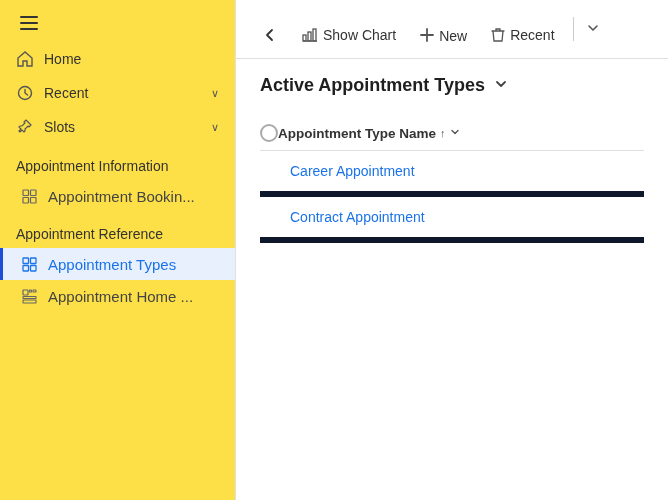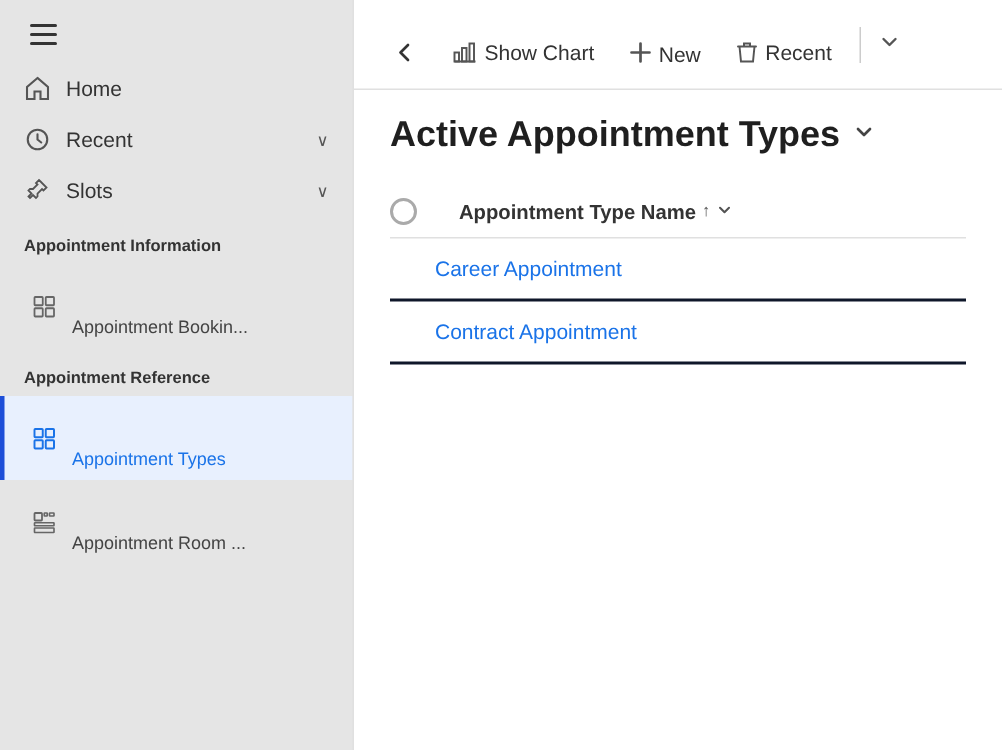--- a/index.html
+++ b/index.html
@@ -10,21 +10,21 @@
       width: 668px;
       height: 500px;
       overflow: hidden;
       background: #fff;
     }
 
     
     .sidebar {
       width: 236px;
       min-width: 236px;
-      background: #e5e5e5;
+      background: #fde047;
       border-right: 1px solid #e0e0e0;
       display: flex;
       flex-direction: column;
       overflow-y: auto;
       padding-bottom: 24px;
     }
 
     .sidebar-top {
       padding: 12px 16px 8px 16px;
     }
@@ -68,22 +68,22 @@
     .nav-item .nav-label {
       flex: 1;
     }
     .nav-item .chevron {
       font-size: 11px;
       color: #555;
     }
 
     .section-header {
       padding: 14px 16px 6px 16px;
-      font-weight: 700;
-      font-size: 11px;
+      font-weight: 400;
+      font-size: 14px;
       color: #333;
     }
 
     .sub-item {
       display: flex;
       align-items: center;
       padding: 7px 16px 7px 20px;
       cursor: pointer;
       color: #444;
       user-select: none;
@@ -93,23 +93,22 @@
       height: 18px;
       margin-right: 10px;
       flex-shrink: 0;
       display: flex;
       align-items: center;
       justify-content: center;
       font-size: 14px;
       color: #666;
     }
     .sub-item .sub-label {
-      font-size: 12px;
+      font-size: 15px;
       color: #444;
-      margin-top: 28px;
     }
 
     .sub-item.active {
       background: #e8f0fe;
       border-left: 3px solid #1d4ed8;
       padding-left: 17px;
     }
     .sub-item.active .sub-label {
       color: #1a73e8;
     }
@@ -173,37 +172,37 @@
     }
 
     .page-title-row {
       display: flex;
       align-items: center;
       gap: 8px;
       margin-bottom: 20px;
     }
 
     .page-title {
-      font-size: 24px;
+      font-size: 18px;
       font-weight: 600;
       color: #1f1f1f;
     }
 
     .title-chevron {
       font-size: 16px;
       color: #444;
       cursor: pointer;
     }
 
     .table-header {
       display: flex;
       align-items: center;
       padding: 8px 0;
       border-bottom: 1px solid #e0e0e0;
-      gap: 28px;
+      gap: 0;
     }
 
     .row-checkbox {
       width: 18px;
       height: 18px;
       border-radius: 50%;
       border: 2px solid #aaa;
       flex-shrink: 0;
     }
 
@@ -218,21 +217,21 @@
 
     .sort-icon {
       font-size: 11px;
       color: #555;
     }
 
     .data-row {
       display: flex;
       align-items: center;
       padding: 12px 0;
-      border-bottom: 2px solid #0f172a;
+      border-bottom: 6px solid #0f172a;
       gap: 12px;
       cursor: pointer;
     }
 
     .row-spacer {
       width: 18px;
       flex-shrink: 0;
     }
 
     .row-link {
@@ -317,21 +316,21 @@
   <div class="sub-item">
     <span class="sub-icon">
       <svg width="15" height="15" viewBox="0 0 15 15" fill="none">
         <rect x="1" y="1" width="5" height="5" rx="0.5" stroke="#666" stroke-width="1.2"></rect>
         <rect x="7.5" y="1" width="2" height="2" rx="0.3" stroke="#666" stroke-width="1.1"></rect>
         <rect x="11" y="1" width="3" height="2" rx="0.3" stroke="#666" stroke-width="1.1"></rect>
         <rect x="1" y="7.5" width="13" height="2" rx="0.3" stroke="#666" stroke-width="1.1"></rect>
         <rect x="1" y="11" width="13" height="3" rx="0.3" stroke="#666" stroke-width="1.1"></rect>
       </svg>
     </span>
-    <span class="sub-label">Appointment Room ...</span>
+    <span class="sub-label">Appointment Home ...</span>
   </div>
 </nav>
 
 <main class="main">
 
   <div class="toolbar">
     <button class="toolbar-btn">
       <span class="tb-icon">
         <svg width="16" height="16" viewBox="0 0 16 16" fill="none">
           <path d="M10 3L5 8l5 5" stroke="#333" stroke-width="1.8" stroke-linecap="round" stroke-linejoin="round"></path>

